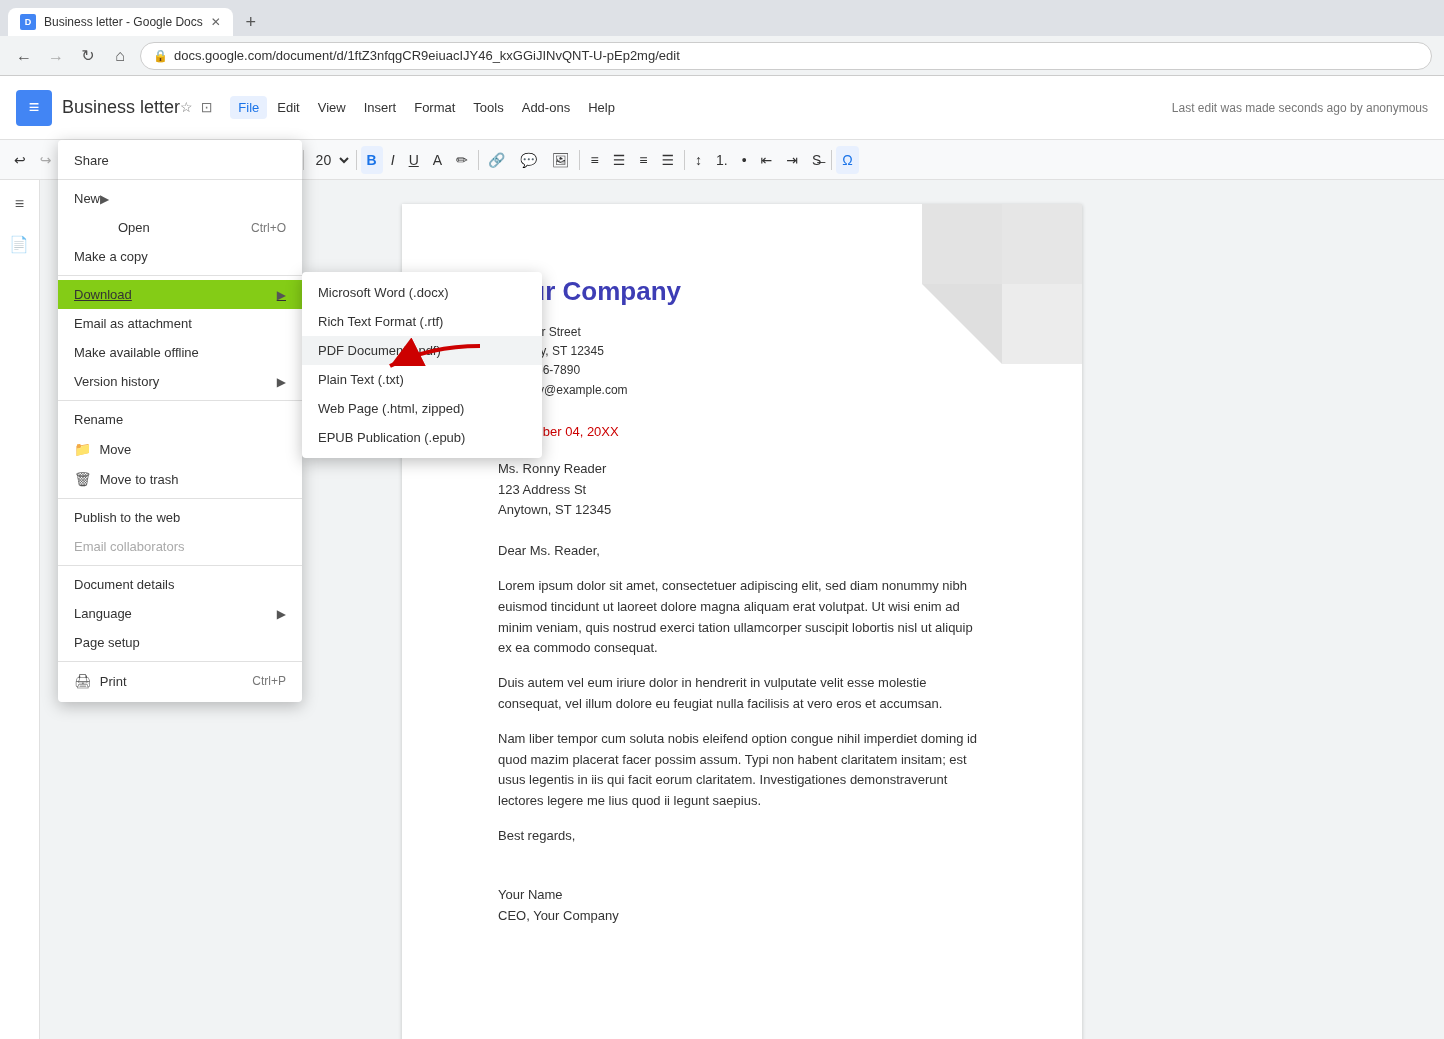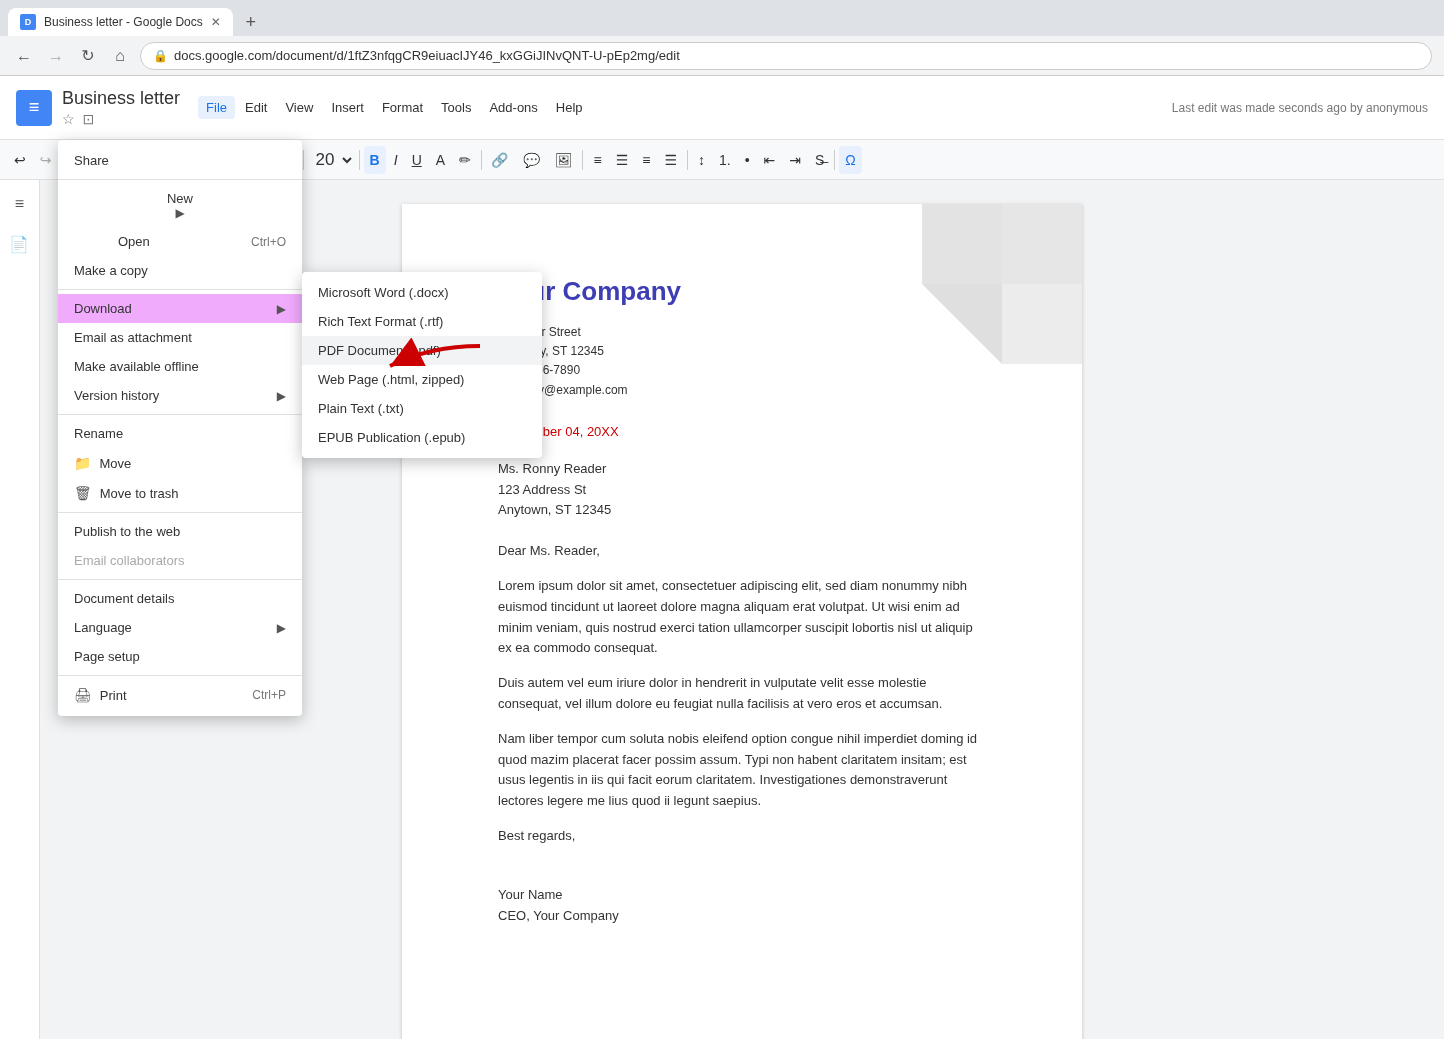--- a/index.html
+++ b/index.html
@@ -24,21 +24,21 @@
     <button style="background:none;border:none;font-size:16px;color:#555;cursor:pointer;width:24px;height:24px;">⌂</button>
     <div style="flex:1;background:white;border-radius:16px;height:28px;display:flex;align-items:center;padding:0 12px;gap:6px;border:1px solid #ccc;">
       <span style="color:#777;font-size:12px;">🔒</span>
       <span style="font-size:13px;color:#333;">docs.google.com/document/d/1ftZ3nfqgCR9eiuacIJY46_kxGGiJINvQNT-U-pEp2mg/edit</span>
     </div>
   </div>
 </div>
 
 <div style="background:white;height:64px;display:flex;align-items:center;padding:0 16px;gap:10px;border-bottom:1px solid #e0e0e0;position:relative;z-index:200;">
   <div style="width:36px;height:36px;background:#4285f4;border-radius:4px;display:flex;align-items:center;justify-content:center;color:white;font-size:18px;">≡</div>
-  <div style="display:flex;flex-direction:column;">
+  <div style="display:flex;flex-direction:row;">
     <span style="font-size:18px;color:#333;font-weight:normal;">Business letter</span>
     <div style="display:flex;gap:8px;margin-top:2px;">
       <span style="color:#777;font-size:14px;cursor:pointer;">☆</span>
       <span style="color:#777;font-size:14px;cursor:pointer;">⊡</span>
     </div>
   </div>
   <div style="display:flex;gap:2px;align-items:center;margin-left:8px;">
     <div style="padding:4px 8px;border-radius:4px;cursor:pointer;font-size:13px;color:#1a73e8;font-weight:500;background:#e8f0fe;">File</div>
     <div style="padding:4px 8px;border-radius:4px;cursor:pointer;font-size:13px;color:#333;">Edit</div>
     <div style="padding:4px 8px;border-radius:4px;cursor:pointer;font-size:13px;color:#333;">View</div>
@@ -54,21 +54,21 @@
 <div style="background:#f8f9fa;border-bottom:1px solid #e0e0e0;height:40px;display:flex;align-items:center;padding:0 8px;gap:2px;position:relative;z-index:200;">
   <button style="border:none;background:none;cursor:pointer;border-radius:4px;font-size:14px;color:#333;padding:4px 6px;height:28px;">↩</button>
   <button style="border:none;background:none;cursor:pointer;border-radius:4px;font-size:14px;color:#aaa;padding:4px 6px;height:28px;">↪</button>
   <button style="border:none;background:none;cursor:pointer;border-radius:4px;font-size:14px;color:#333;padding:4px 6px;height:28px;">🖨</button>
   <button style="border:none;background:none;cursor:pointer;border-radius:4px;font-size:12px;color:#333;padding:4px 6px;height:28px;">abc</button>
   <div style="width:1px;height:20px;background:#ccc;margin:0 2px;"></div>
   <select style="border:none;background:none;font-size:13px;color:#333;cursor:pointer;height:28px;padding:0 4px;border-radius:4px;"><option>Heading 1</option></select>
   <div style="width:1px;height:20px;background:#ccc;margin:0 2px;"></div>
   <select style="border:none;background:none;font-size:13px;color:#333;cursor:pointer;height:28px;padding:0 4px;border-radius:4px;"><option>Roboto</option></select>
   <div style="width:1px;height:20px;background:#ccc;margin:0 2px;"></div>
-  <select style="border:none;background:none;font-size:17px;color:#333;cursor:pointer;height:28px;padding:0 4px;border-radius:4px;"><option>20</option></select>
+  <select style="border:none;background:none;font-size:14px;color:#333;cursor:pointer;height:28px;padding:0 4px;border-radius:4px;"><option>20</option></select>
   <div style="width:1px;height:20px;background:#ccc;margin:0 2px;"></div>
   <button style="border:none;background:none;cursor:pointer;border-radius:4px;font-size:14px;font-weight:bold;color:#1a73e8;padding:4px 6px;height:28px;background:#e8f0fe;">B</button>
   <button style="border:none;background:none;cursor:pointer;border-radius:4px;font-size:14px;font-style:italic;color:#333;padding:4px 6px;height:28px;">I</button>
   <button style="border:none;background:none;cursor:pointer;border-radius:4px;font-size:14px;text-decoration:underline;color:#333;padding:4px 6px;height:28px;">U</button>
   <button style="border:none;background:none;cursor:pointer;border-radius:4px;font-size:14px;color:#333;padding:4px 6px;height:28px;">A</button>
   <button style="border:none;background:none;cursor:pointer;border-radius:4px;font-size:14px;color:#333;padding:4px 6px;height:28px;">✏</button>
   <div style="width:1px;height:20px;background:#ccc;margin:0 2px;"></div>
   <button style="border:none;background:none;cursor:pointer;border-radius:4px;font-size:14px;color:#333;padding:4px 6px;height:28px;">🔗</button>
   <button style="border:none;background:none;cursor:pointer;border-radius:4px;font-size:14px;color:#333;padding:4px 6px;height:28px;">💬</button>
   <button style="border:none;background:none;cursor:pointer;border-radius:4px;font-size:14px;color:#333;padding:4px 6px;height:28px;">🖼</button>
@@ -129,33 +129,33 @@
       </div>
     </div>
   </div>
 </div>
 
 <div style="position:fixed;top:140px;left:58px;background:white;border-radius:4px;box-shadow:0 4px 16px rgba(0,0,0,0.25);width:244px;z-index:1000;padding:6px 0;">
   <div style="display:flex;align-items:center;padding:7px 16px;cursor:pointer;font-size:13px;color:#333;">
     <span>Share</span>
   </div>
   <div style="height:1px;background:#e0e0e0;margin:4px 0;"></div>
-  <div style="display:flex;align-items:center;padding:7px 16px;cursor:pointer;font-size:13px;color:#333;flex-direction:column;">
+  <div style="display:flex;align-items:center;padding:7px 16px;cursor:pointer;font-size:13px;color:#333;">
     <span>New</span>
     <span style="color:#555;font-size:12px;">▶</span>
   </div>
   <div style="display:flex;align-items:center;padding:7px 16px;cursor:pointer;font-size:13px;color:#333;justify-content:space-between;margin-left:44px;">
     <span>Open</span>
     <span style="color:#777;font-size:12px;">Ctrl+O</span>
   </div>
   <div style="display:flex;align-items:center;padding:7px 16px;cursor:pointer;font-size:13px;color:#333;">
     <span>Make a copy</span>
   </div>
   <div style="height:1px;background:#e0e0e0;margin:4px 0;"></div>
-  <div style="display:flex;align-items:center;padding:7px 16px;cursor:pointer;font-size:13px;color:#333;justify-content:space-between;background:#f0abfc;">
+  <div style="display:flex;align-items:center;padding:7px 16px;cursor:pointer;font-size:13px;color:#333;justify-content:space-between;background:#84cc16;text-decoration:underline;">
     <span>Download</span>
     <span style="color:#555;font-size:12px;">▶</span>
   </div>
   <div style="display:flex;align-items:flex-start;padding:7px 16px;cursor:pointer;font-size:13px;color:#333;">
     <span>Email as attachment</span>
   </div>
   <div style="display:flex;align-items:center;padding:7px 16px;cursor:pointer;font-size:13px;color:#333;">
     <span>Make available offline</span>
   </div>
   <div style="display:flex;align-items:center;padding:7px 16px;cursor:pointer;font-size:13px;color:#333;justify-content:space-between;">
@@ -206,24 +206,24 @@
   <div style="display:flex;align-items:center;padding:7px 16px;cursor:pointer;font-size:13px;color:#333;">
     <span>Microsoft Word (.docx)</span>
   </div>
   <div style="display:flex;align-items:center;padding:7px 16px;cursor:pointer;font-size:13px;color:#333;">
     <span>Rich Text Format (.rtf)</span>
   </div>
   <div style="display:flex;align-items:center;padding:7px 16px;cursor:pointer;font-size:13px;color:#333;background:#f1f3f4;">
     <span>PDF Document (.pdf)</span>
   </div>
   <div style="display:flex;align-items:center;padding:7px 16px;cursor:pointer;font-size:13px;color:#333;">
+    <span>Plain Text (.txt)</span>
+  </div>
+  <div style="display:flex;align-items:center;padding:7px 16px;cursor:pointer;font-size:13px;color:#333;">
     <span>Web Page (.html, zipped)</span>
-  </div>
-  <div style="display:flex;align-items:center;padding:7px 16px;cursor:pointer;font-size:13px;color:#333;">
-    <span>Plain Text (.txt)</span>
   </div>
   <div style="display:flex;align-items:center;padding:7px 16px;cursor:pointer;font-size:13px;color:#333;">
     <span>EPUB Publication (.epub)</span>
   </div>
 </div>
 
 <div style="position:fixed;top:338px;left:370px;z-index:1002;">
   <svg width="120" height="50" viewBox="0 0 120 50">
     <defs>
       <marker id="arrowhead" markerWidth="8" markerHeight="8" refX="8" refY="4" orient="auto">

